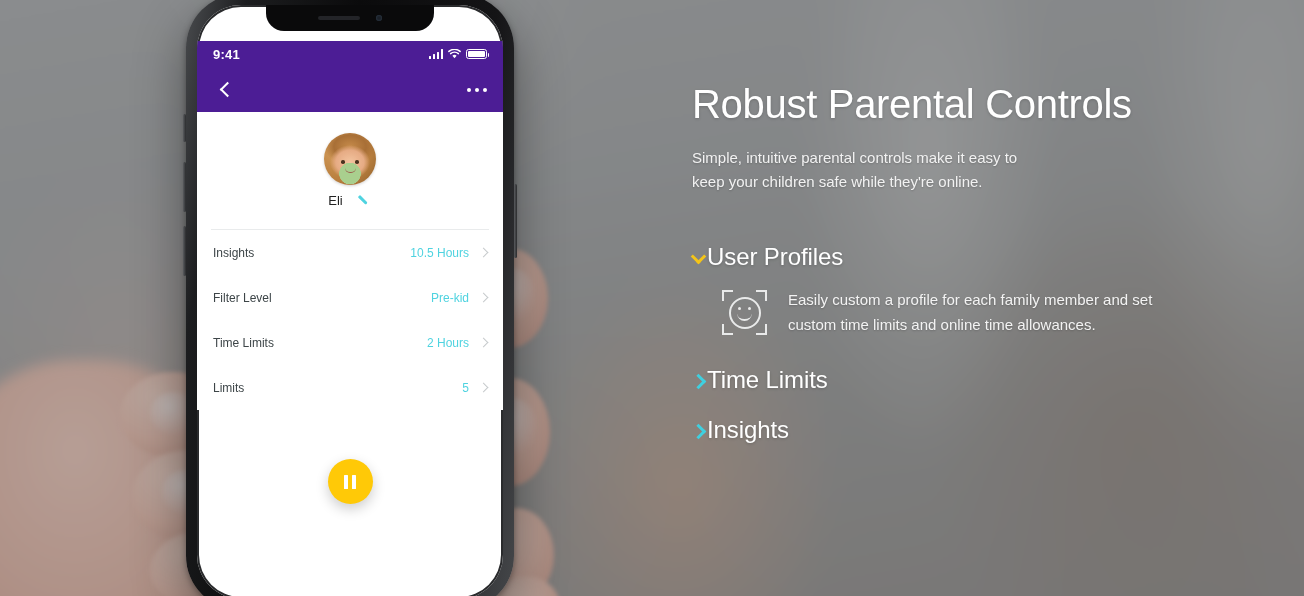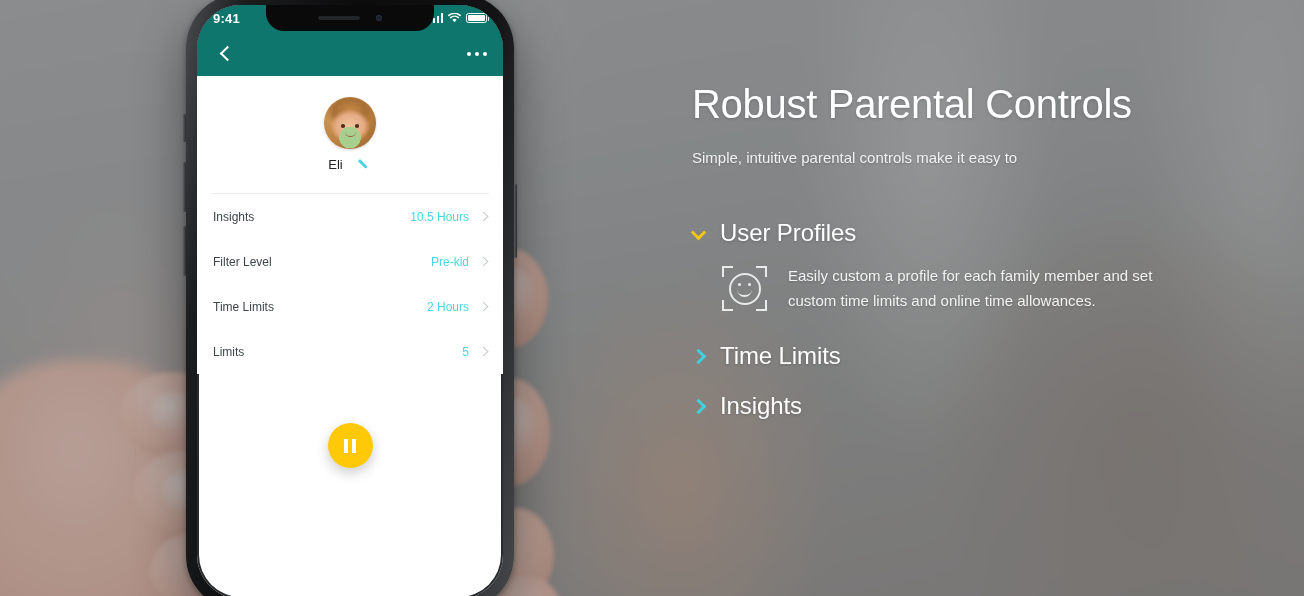--- a/index.html
+++ b/index.html
@@ -74,21 +74,21 @@
     position:absolute; top:0; left:50%; transform:translateX(-50%);
     width:168px; height:26px; background:#0a0a0b;
     border-bottom-left-radius:18px; border-bottom-right-radius:18px;
     z-index:6; display:flex; align-items:center; justify-content:center; gap:16px;
   }
   .speaker { width:42px; height:4px; border-radius:2px; background:#232428; }
   .front-cam { width:6px; height:6px; border-radius:50%; background:#1a2028;
                box-shadow: inset 0 0 2px #3a4a5c; }
 
   
-  .app-header { position:relative; height:71px; background:#0f766e; z-index:2; }
+  .app-header { position:relative; height:71px; background:#4c1d95; z-index:2;margin-top:36px; }
   .statusbar {
     position:absolute; top:0; left:0; right:0; height:26px;
     display:flex; align-items:center; justify-content:space-between;
     padding:0 16px; color:#fff;
   }
   .status-time { font-size:13px; font-weight:600; letter-spacing:.2px; }
   .status-icons { display:flex; align-items:center; gap:5px; }
   .bars { display:flex; align-items:flex-end; gap:1.5px; height:10px; }
   .bars i { width:2.5px; background:#fff; border-radius:.5px; display:block; }
   .bars i:nth-child(1){height:3.5px}.bars i:nth-child(2){height:5.5px}
@@ -168,21 +168,21 @@
     text-shadow: 0 1px 3px rgba(0,0,0,.18);
   }
   .subhead {
     margin-top:19px; font-size:15px; line-height:1.62; color:#f2f2f2;
     text-shadow: 0 1px 2px rgba(0,0,0,.2);
   }
 
   .accordion { margin-top:38px; }
   .acc-item { margin-bottom:0; }
   .acc-head {
-    display:flex; align-items:center; gap:15px; cursor:pointer;
+    display:flex; align-items:center; gap:2px; cursor:pointer;
     height:50px;
   }
   .acc-title {
     font-size:24px; color:#ffffff; font-weight:400; letter-spacing:-.1px;
     text-shadow: 0 1px 3px rgba(0,0,0,.2);
   }
   .chev { width:13px; height:13px; flex:none; position:relative; }
   .chev::before {
     content:""; position:absolute; width:8px; height:8px;
     border-right:3.2px solid currentColor; border-bottom:3.2px solid currentColor;
@@ -332,20 +332,21 @@
 
   </div>
 </div>
 
 <div class="content">
 
   <h1 class="headline">Robust Parental Controls</h1>
 
   <p class="subhead">
     <span>Simple, intuitive parental controls make it easy to</span><br>
+    <span>keep your children safe while they're online.</span>
   </p>
 
   <div class="accordion">
 
     <div class="acc-item">
       <div class="acc-head">
         <span class="chev down"></span>
         <span class="acc-title">User Profiles</span>
       </div>
       <div class="acc-body">

